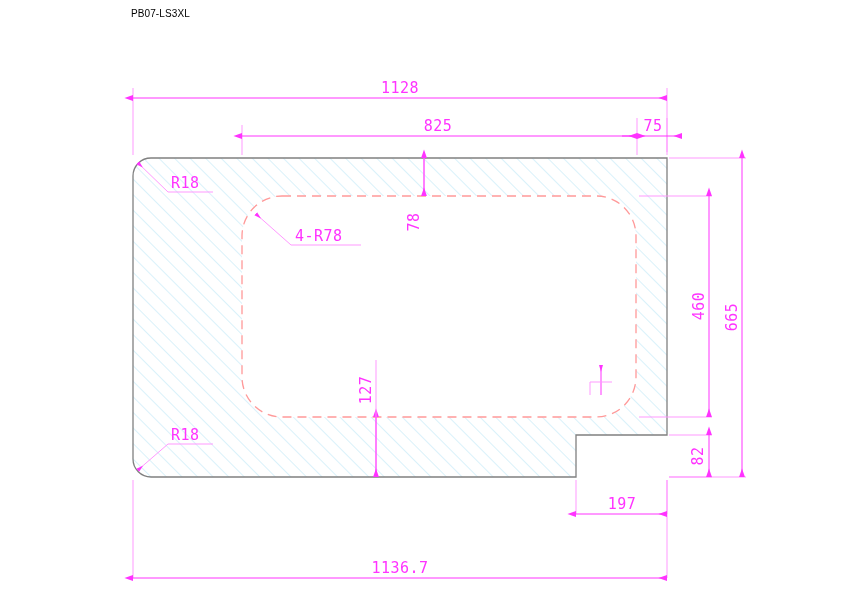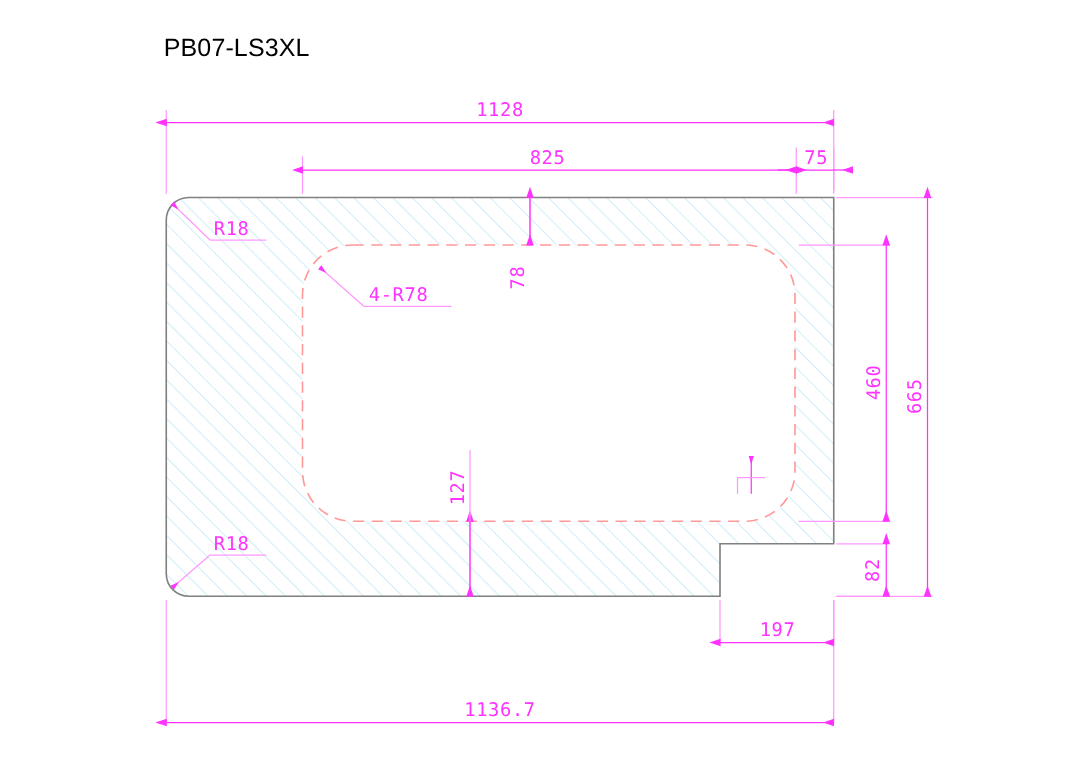--- a/index.html
+++ b/index.html
@@ -11,23 +11,23 @@
   body {
     width: 853px;
     height: 614px;
     position: relative;
     overflow: hidden;
     font-family: "Liberation Sans", sans-serif;
   }
   #drawing-title {
     position: absolute;
     left: 131px;
-    top: 28px;
+    top: 8px;
     font-family: "Liberation Sans", sans-serif;
-    font-size: 20px;
+    font-size: 10px;
     color: #000000;
     letter-spacing: 0.1px;
     white-space: nowrap;
   }
   #cad-canvas {
     position: absolute;
     left: 0;
     top: 0;
     width: 853px;
     height: 614px;

